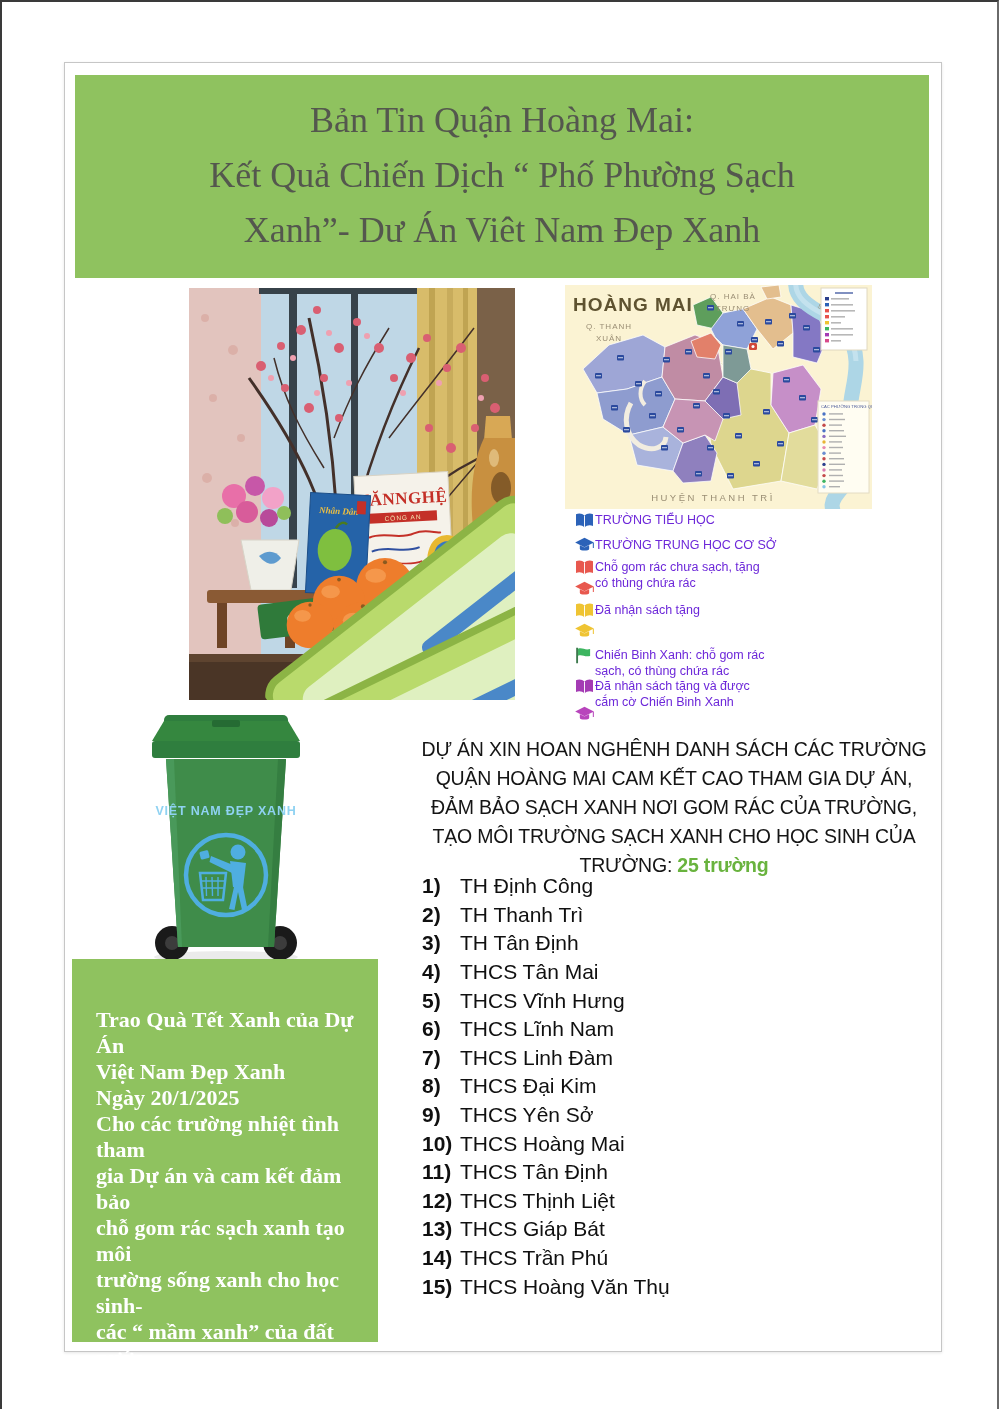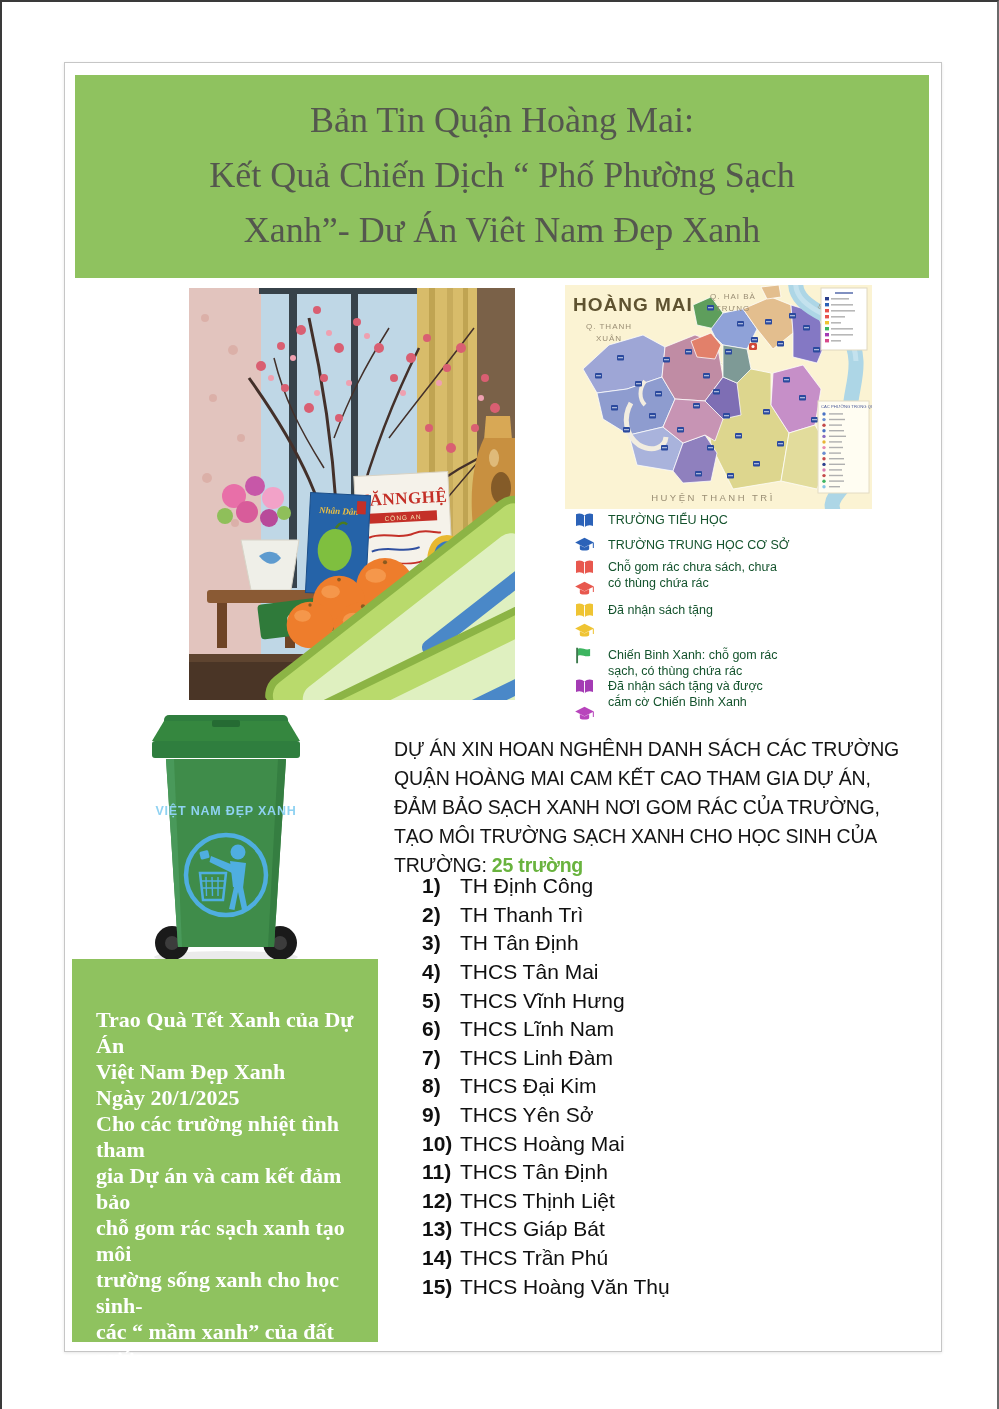--- a/index.html
+++ b/index.html
@@ -13,26 +13,26 @@
   .banner-title{width:100%;padding-top:18px;text-align:center;white-space:pre-line;
     font-family:"Liberation Serif",serif;font-size:36px;line-height:55px;color:#54574e;}
   
   .photo{left:187px;top:286px;width:326px;height:412px;}
   
   .map{left:563px;top:283px;width:272px;height:224px;text-align:center;}
   
   .legend{left:572px;top:508px;width:340px;height:216px;}
   .lg-row{position:absolute;left:0;display:flex;align-items:flex-start;}
   .lg-ic{width:21px;height:17px;flex:0 0 21px;}
-  .lg-label{margin-left:13px;font-size:12.5px;line-height:15.5px;color:#14532d;white-space:pre-line;margin-top:1px;}
+  .lg-label{font-size:12.5px;line-height:15.5px;color:#6d28d9;white-space:pre-line;margin-top:1px;}
   
   .bin{left:136px;top:705px;width:178px;height:258px;}
   
   .announce{left:392px;top:733px;width:560px;white-space:pre-line;
-    font-size:19.5px;line-height:29px;letter-spacing:-0.2px;color:#151515;}
+    font-size:19.5px;line-height:29px;letter-spacing:-0.2px;color:#151515;text-align:center;}
   .announce .hl{color:#69B33E;font-weight:bold;}
   
   .schools{left:420px;top:870px;width:460px;}
   .school-row{display:flex;height:28.6px;align-items:center;font-size:21px;color:#101010;}
   .school-row .num{width:38px;font-weight:bold;flex:0 0 38px;}
   
   .infobox{left:70px;top:957px;width:306px;height:383px;background:#8FC25F;box-sizing:border-box;
     padding:48px 22px 0 24px;}
   .infobox .txt{font-family:"Liberation Serif",serif;font-weight:bold;font-size:22px;line-height:26px;
     color:#ffffff;white-space:pre-line;}
@@ -381,21 +381,21 @@
   <div class="lg-row" style="top:27px">
     <svg class="lg-ic" viewBox="0 0 24 20">
         <use href="#ic-cap" fill="#2B62B8"></use>
       </svg>
     <span class="lg-label">TRƯỜNG TRUNG HỌC CƠ SỞ</span>
   </div>
   <div class="lg-row" style="top:49px">
     <svg class="lg-ic" viewBox="0 0 24 20">
         <use href="#ic-book" fill="#E8584E"></use>
       </svg>
-    <span class="lg-label">Chỗ gom rác chưa sách, chưa
+    <span class="lg-label">Chỗ gom rác chưa sạch, tặng
 có thùng chứa rác</span>
   </div>
   <div class="lg-row" style="top:71px">
     <svg class="lg-ic" viewBox="0 0 24 20">
         <use href="#ic-cap" fill="#E8584E"></use>
       </svg>
     <span class="lg-label"></span>
   </div>
   <div class="lg-row" style="top:92px">
     <svg class="lg-ic" viewBox="0 0 24 20">

